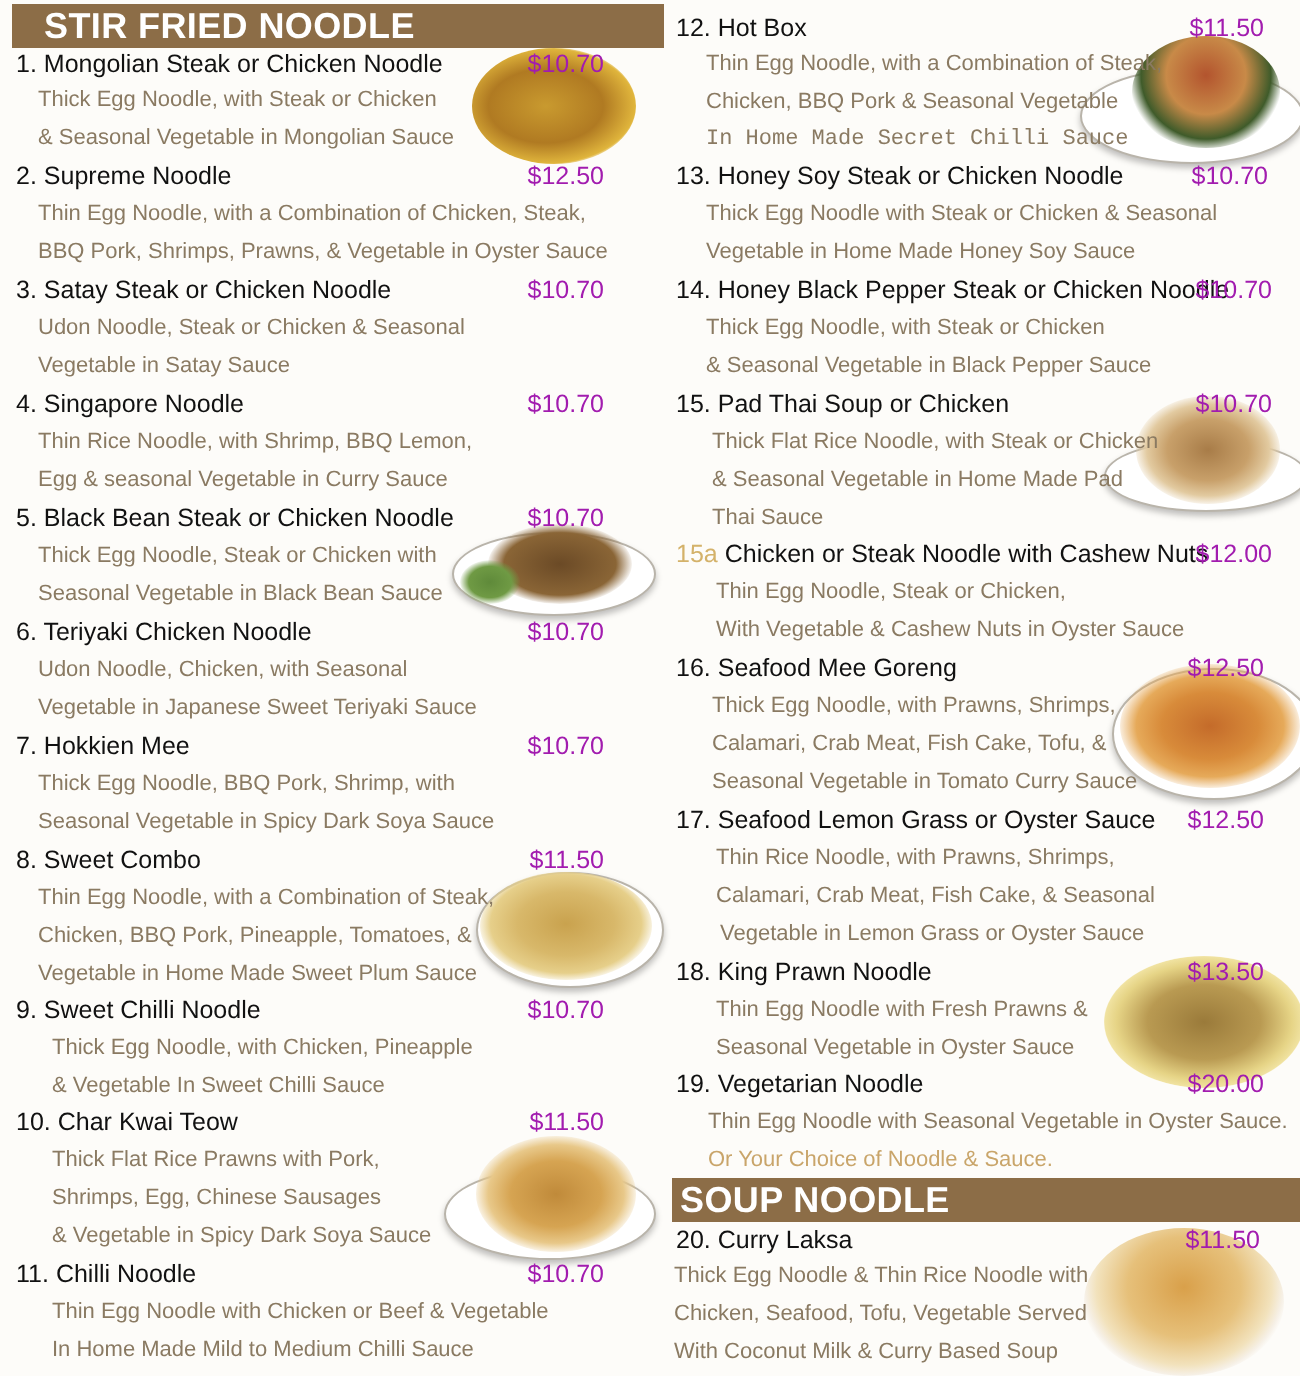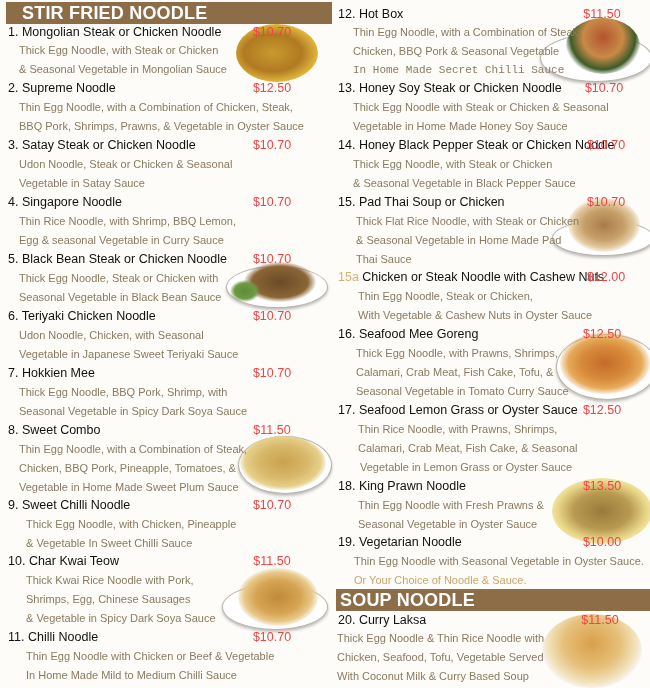--- a/index.html
+++ b/index.html
@@ -13,21 +13,21 @@
   .col-right { left:330px; width:320px; }
   .banner {
     position:absolute; background:#8c6d47; color:#fff;
     font-weight:bold; font-size:18px; line-height:22px; height:22px;
     padding-left:16px; letter-spacing:0.2px;
   }
   .item-title {
     position:absolute; font-size:12.5px; color:#111; line-height:16px; white-space:nowrap;
   }
   .item-price {
-    position:absolute; font-size:12.5px; color:#ef4444; line-height:16px; text-align:center; width:60px;
+    position:absolute; font-size:12.5px; color:#a21caf; line-height:16px; text-align:right; width:60px;
   }
   .desc {
     position:absolute; font-size:11px; color:#8a7a62; line-height:16px; white-space:nowrap;
   }
   .desc.highlight { color:#c9a56a; }
   .num-accent { color:#d4b26a; }
   .food {
     position:absolute; border-radius:50%;
   }
   .plate {
@@ -91,21 +91,21 @@
   <div class="desc" style="left:19px;top:460px;">Chicken, BBQ Pork, Pineapple, Tomatoes, &amp;</div>
   <div class="desc" style="left:19px;top:479px;">Vegetable in Home Made Sweet Plum Sauce</div>
 
   <div class="item-title" style="left:8px;top:497px;"><span>9.</span> <span>Sweet Chilli Noodle</span></div>
   <div class="item-price" style="left:242px;top:497px;">$10.70</div>
   <div class="desc" style="left:26px;top:516px;">Thick Egg Noodle, with Chicken, Pineapple</div>
   <div class="desc" style="left:26px;top:535px;">&amp; Vegetable In Sweet Chilli Sauce</div>
 
   <div class="item-title" style="left:8px;top:553px;"><span>10.</span> <span>Char Kwai Teow</span></div>
   <div class="item-price" style="left:242px;top:553px;">$11.50</div>
-  <div class="desc" style="left:26px;top:572px;">Thick Kwai Rice Noodle with Pork,</div>
+  <div class="desc" style="left:26px;top:572px;">Thick Flat Rice Prawns with Pork,</div>
   <div class="desc" style="left:26px;top:591px;">Shrimps, Egg, Chinese Sausages</div>
   <div class="desc" style="left:26px;top:610px;">&amp; Vegetable in Spicy Dark Soya Sauce</div>
 
   <div class="item-title" style="left:8px;top:629px;"><span>11.</span> <span>Chilli Noodle</span></div>
   <div class="item-price" style="left:242px;top:629px;">$10.70</div>
   <div class="desc" style="left:26px;top:648px;">Thin Egg Noodle with Chicken or Beef &amp; Vegetable</div>
   <div class="desc" style="left:26px;top:667px;">In Home Made Mild to Medium Chilli Sauce</div>
 </div>
 
 <div class="col col-right">
@@ -157,21 +157,21 @@
   <div class="desc" style="left:28px;top:421px;">Thin Rice Noodle, with Prawns, Shrimps,</div>
   <div class="desc" style="left:28px;top:440px;">Calamari, Crab Meat, Fish Cake, &amp; Seasonal</div>
   <div class="desc" style="left:30px;top:459px;">Vegetable in Lemon Grass or Oyster Sauce</div>
 
   <div class="item-title" style="left:8px;top:478px;"><span>18.</span> <span>King Prawn Noodle</span></div>
   <div class="item-price" style="left:242px;top:478px;">$13.50</div>
   <div class="desc" style="left:28px;top:497px;">Thin Egg Noodle with Fresh Prawns &amp;</div>
   <div class="desc" style="left:28px;top:516px;">Seasonal Vegetable in Oyster Sauce</div>
 
   <div class="item-title" style="left:8px;top:534px;"><span>19.</span> <span>Vegetarian Noodle</span></div>
-  <div class="item-price" style="left:242px;top:534px;">$10.00</div>
+  <div class="item-price" style="left:242px;top:534px;">$20.00</div>
   <div class="desc" style="left:24px;top:553px;">Thin Egg Noodle with Seasonal Vegetable in Oyster Sauce.</div>
   <div class="desc highlight" style="left:24px;top:572px;">Or Your Choice of Noodle &amp; Sauce.</div>
 
   <div class="banner" style="top:589px;left:6px;width:310px;padding-left:4px;">SOUP NOODLE</div>
 
   <div class="item-title" style="left:8px;top:612px;"><span>20.</span> <span>Curry Laksa</span></div>
   <div class="item-price" style="left:240px;top:612px;">$11.50</div>
   <div class="desc" style="left:7px;top:630px;">Thick Egg Noodle &amp; Thin Rice Noodle with</div>
   <div class="desc" style="left:7px;top:649px;">Chicken, Seafood, Tofu, Vegetable Served</div>
   <div class="desc" style="left:7px;top:668px;">With Coconut Milk &amp; Curry Based Soup</div>

